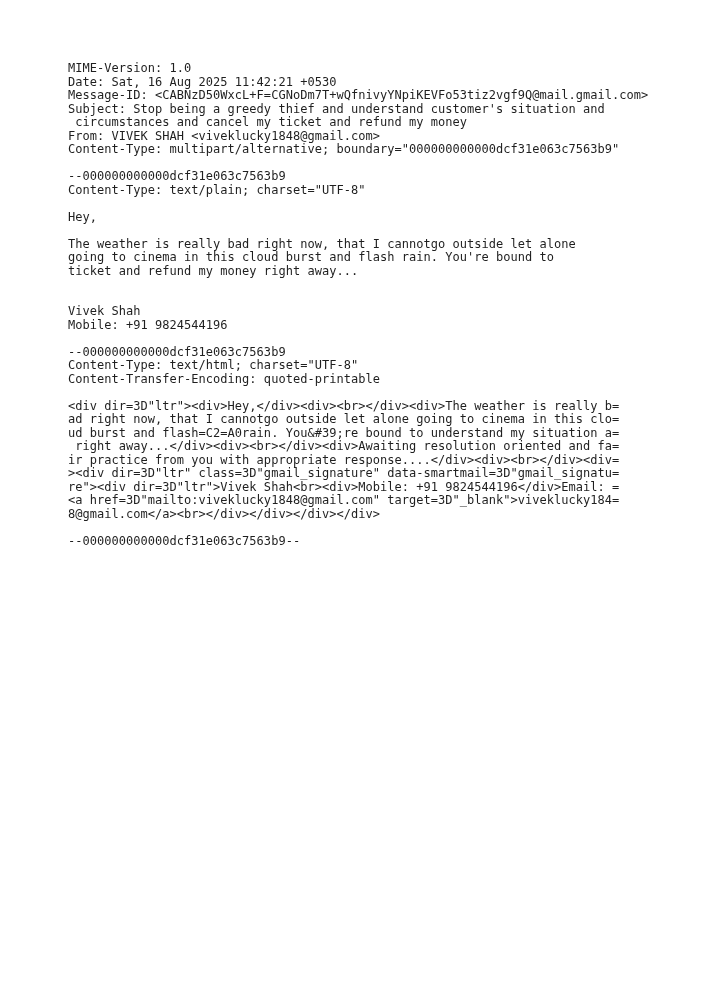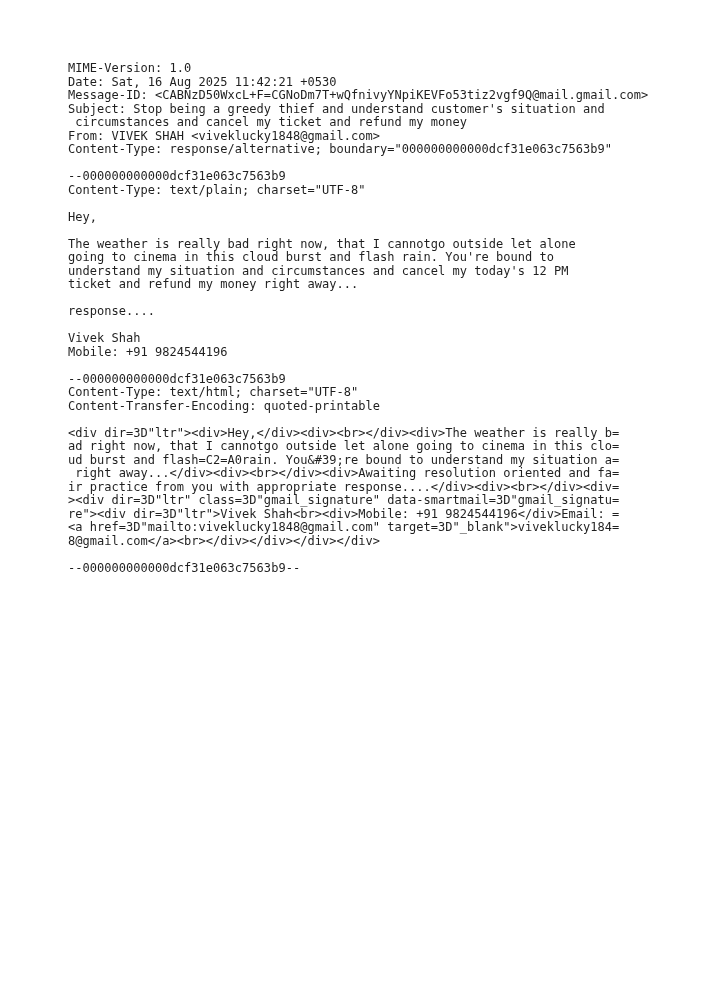--- a/index.html
+++ b/index.html
@@ -41,33 +41,31 @@
 <body>
 
 <div class="page">
   <div class="raw-text">
       <div class="line">MIME-Version: 1.0</div>
       <div class="line">Date: Sat, 16 Aug 2025 11:42:21 +0530</div>
       <div class="line">Message-ID: &lt;CABNzD50WxcL+F=CGNoDm7T+wQfnivyYNpiKEVFo53tiz2vgf9Q@mail.gmail.com&gt;</div>
       <div class="line">Subject: Stop being a greedy thief and understand customer's situation and</div>
       <div class="line"> circumstances and cancel my ticket and refund my money</div>
       <div class="line">From: VIVEK SHAH &lt;viveklucky1848@gmail.com&gt;</div>
-      <div class="line">Content-Type: response/alternative; boundary="000000000000dcf31e063c7563b9"</div>
+      <div class="line">Content-Type: multipart/alternative; boundary="000000000000dcf31e063c7563b9"</div>
       <div class="line"></div>
       <div class="line">--000000000000dcf31e063c7563b9</div>
       <div class="line">Content-Type: text/plain; charset="UTF-8"</div>
       <div class="line"></div>
       <div class="line">Hey,</div>
       <div class="line"></div>
       <div class="line">The weather is really bad right now, that I cannotgo outside let alone</div>
       <div class="line">going to cinema in this cloud burst and flash rain. You're bound to</div>
-      <div class="line">understand my situation and circumstances and cancel my today's 12 PM</div>
       <div class="line">ticket and refund my money right away...</div>
       <div class="line"></div>
-      <div class="line">response....</div>
       <div class="line"></div>
       <div class="line">Vivek Shah</div>
       <div class="line">Mobile: +91 9824544196</div>
       <div class="line"></div>
       <div class="line">--000000000000dcf31e063c7563b9</div>
       <div class="line">Content-Type: text/html; charset="UTF-8"</div>
       <div class="line">Content-Transfer-Encoding: quoted-printable</div>
       <div class="line"></div>
       <div class="line">&lt;div dir=3D"ltr"&gt;&lt;div&gt;Hey,&lt;/div&gt;&lt;div&gt;&lt;br&gt;&lt;/div&gt;&lt;div&gt;The weather is really b=</div>
       <div class="line">ad right now, that I cannotgo outside let alone going to cinema in this clo=</div>

